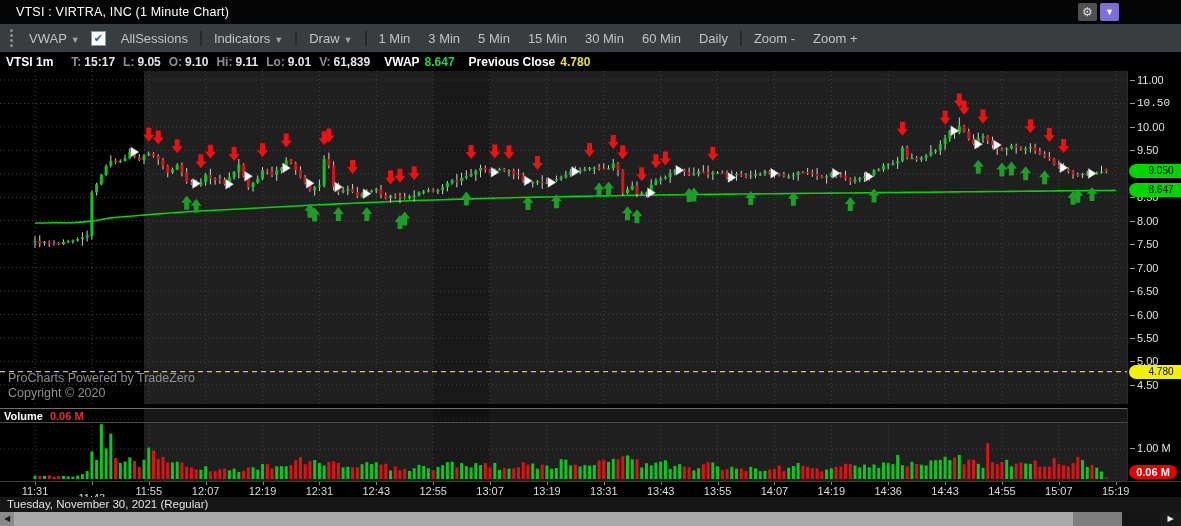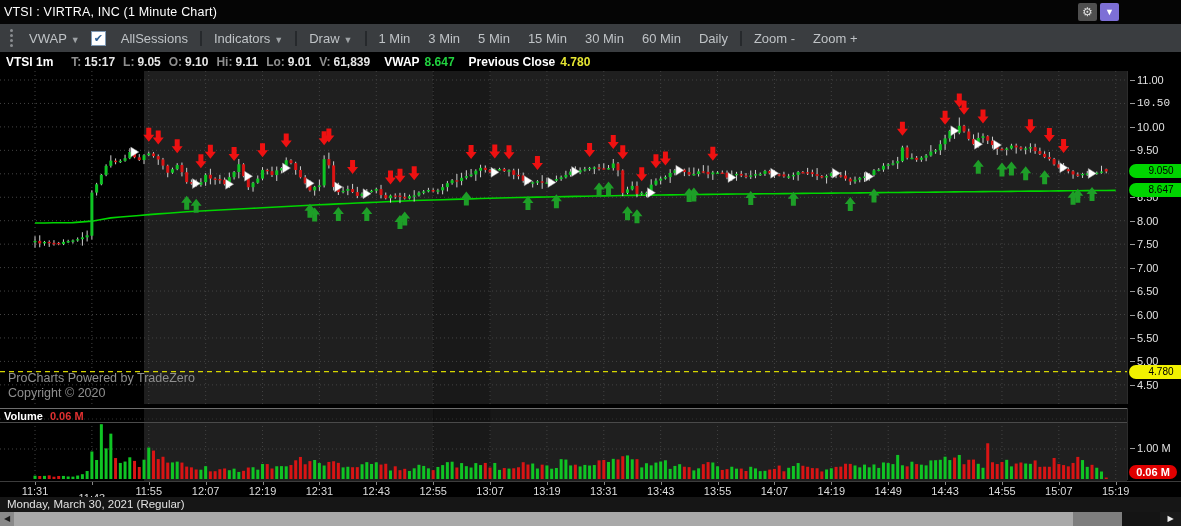--- a/index.html
+++ b/index.html
@@ -2,21 +2,21 @@
 <html><head>
 <meta charset="utf-8">
 <style>
   html,body{margin:0;padding:0;background:#000;}
   body{width:1181px;height:526px;position:relative;overflow:hidden;
        font-family:"Liberation Sans",sans-serif;-webkit-font-smoothing:antialiased;}
   .abs{position:absolute;}
   
   .titlebar{left:0;top:0;width:1181px;height:24px;background:#050505;color:#fff;
             display:flex;align-items:center;font-size:12.5px;}
-  .titlebar .title{padding-left:4px;letter-spacing:.2px;}
+  .titlebar .title{padding-left:16px;letter-spacing:.2px;}
   .tb-right{position:absolute;right:62px;top:3px;display:flex;gap:3px;}
   .sqbtn{width:19px;height:18px;border-radius:2px;display:flex;align-items:center;justify-content:center;
          font-size:12px;cursor:pointer;}
   .gearbtn{background:#4f4f4f;color:#ddd;}
   .purplebtn{background:#7d6fd6;color:#fff;font-size:9px;}
   
   .toolbar{left:0;top:24px;width:1181px;height:28px;background:#3a3d40;color:#bfc3c6;
            display:flex;align-items:center;font-size:13px;border-bottom:1px solid #222;}
   .grip{width:10px;height:18px;margin:0 4px 0 6px;display:flex;flex-direction:column;justify-content:space-between;align-items:center;cursor:grab;}
   .grip i{width:3px;height:3px;border-radius:50%;background:#8a8d90;display:block;}
@@ -1064,33 +1064,33 @@
     <div class="tlabel" style="left: 581.8px;">13:31</div>
     <div class="ttick" style="left: 660.68px;"></div>
     <div class="tlabel" style="left: 638.68px;">13:43</div>
     <div class="ttick" style="left: 717.56px;"></div>
     <div class="tlabel" style="left: 695.56px;">13:55</div>
     <div class="ttick" style="left: 774.44px;"></div>
     <div class="tlabel" style="left: 752.44px;">14:07</div>
     <div class="ttick" style="left: 831.32px;"></div>
     <div class="tlabel" style="left: 809.32px;">14:19</div>
     <div class="ttick" style="left: 888.2px;"></div>
-    <div class="tlabel" style="left: 866.2px;">14:49</div>
+    <div class="tlabel" style="left: 866.2px;">14:36</div>
     <div class="ttick" style="left: 945.08px;"></div>
     <div class="tlabel" style="left: 923.08px;">14:43</div>
     <div class="ttick" style="left: 1001.96px;"></div>
     <div class="tlabel" style="left: 979.96px;">14:55</div>
     <div class="ttick" style="left: 1058.84px;"></div>
     <div class="tlabel" style="left: 1036.84px;">15:07</div>
     <div class="ttick" style="left: 1115.72px;"></div>
     <div class="tlabel" style="left: 1093.72px;">15:19</div>
   </div>
 
 <div class="abs statusbar">
-  <span>Monday, March 30, 2021 (Regular)</span>
+  <span>Tuesday, November 30, 2021 (Regular)</span>
 </div>
 
 <div class="abs scrollbar">
   <div class="sb-larr"><span>◀</span></div>
   <div class="sb-track"></div>
   <div class="sb-thumb"></div>
   <div class="sb-rarr"><span>▶</span></div>
 </div>
 
 </body></html>

